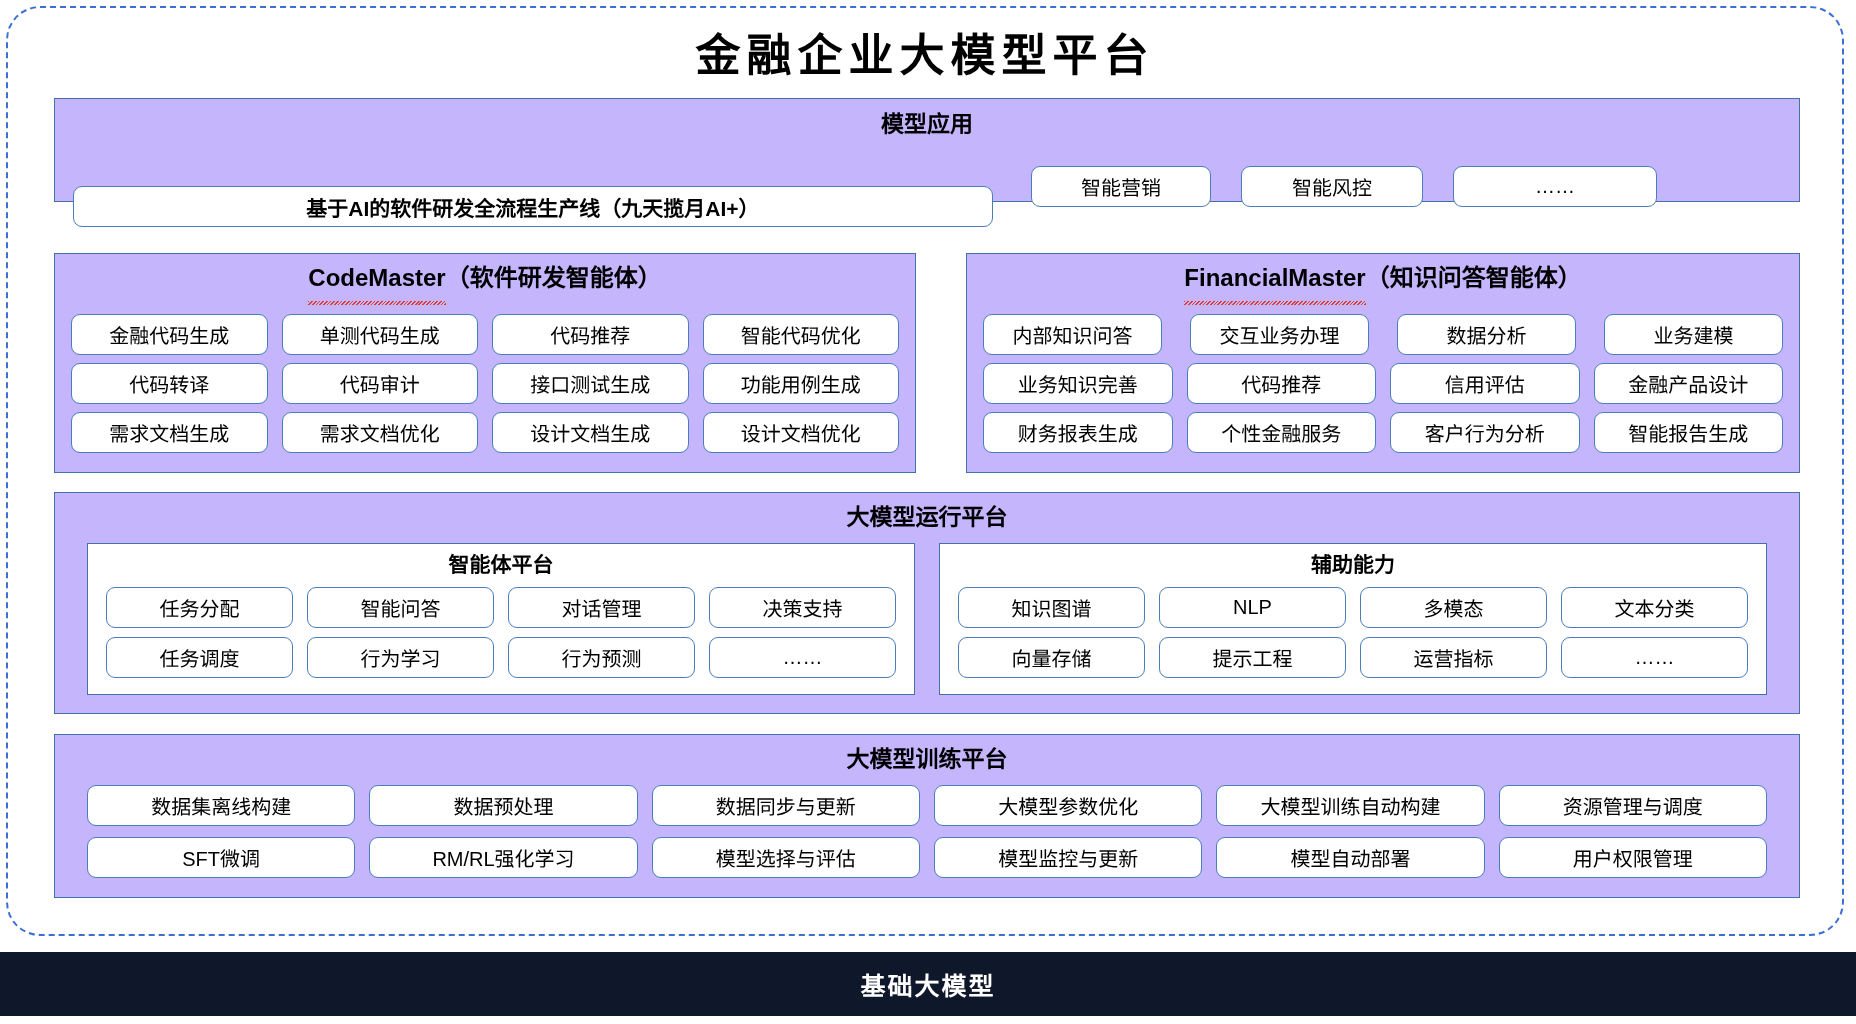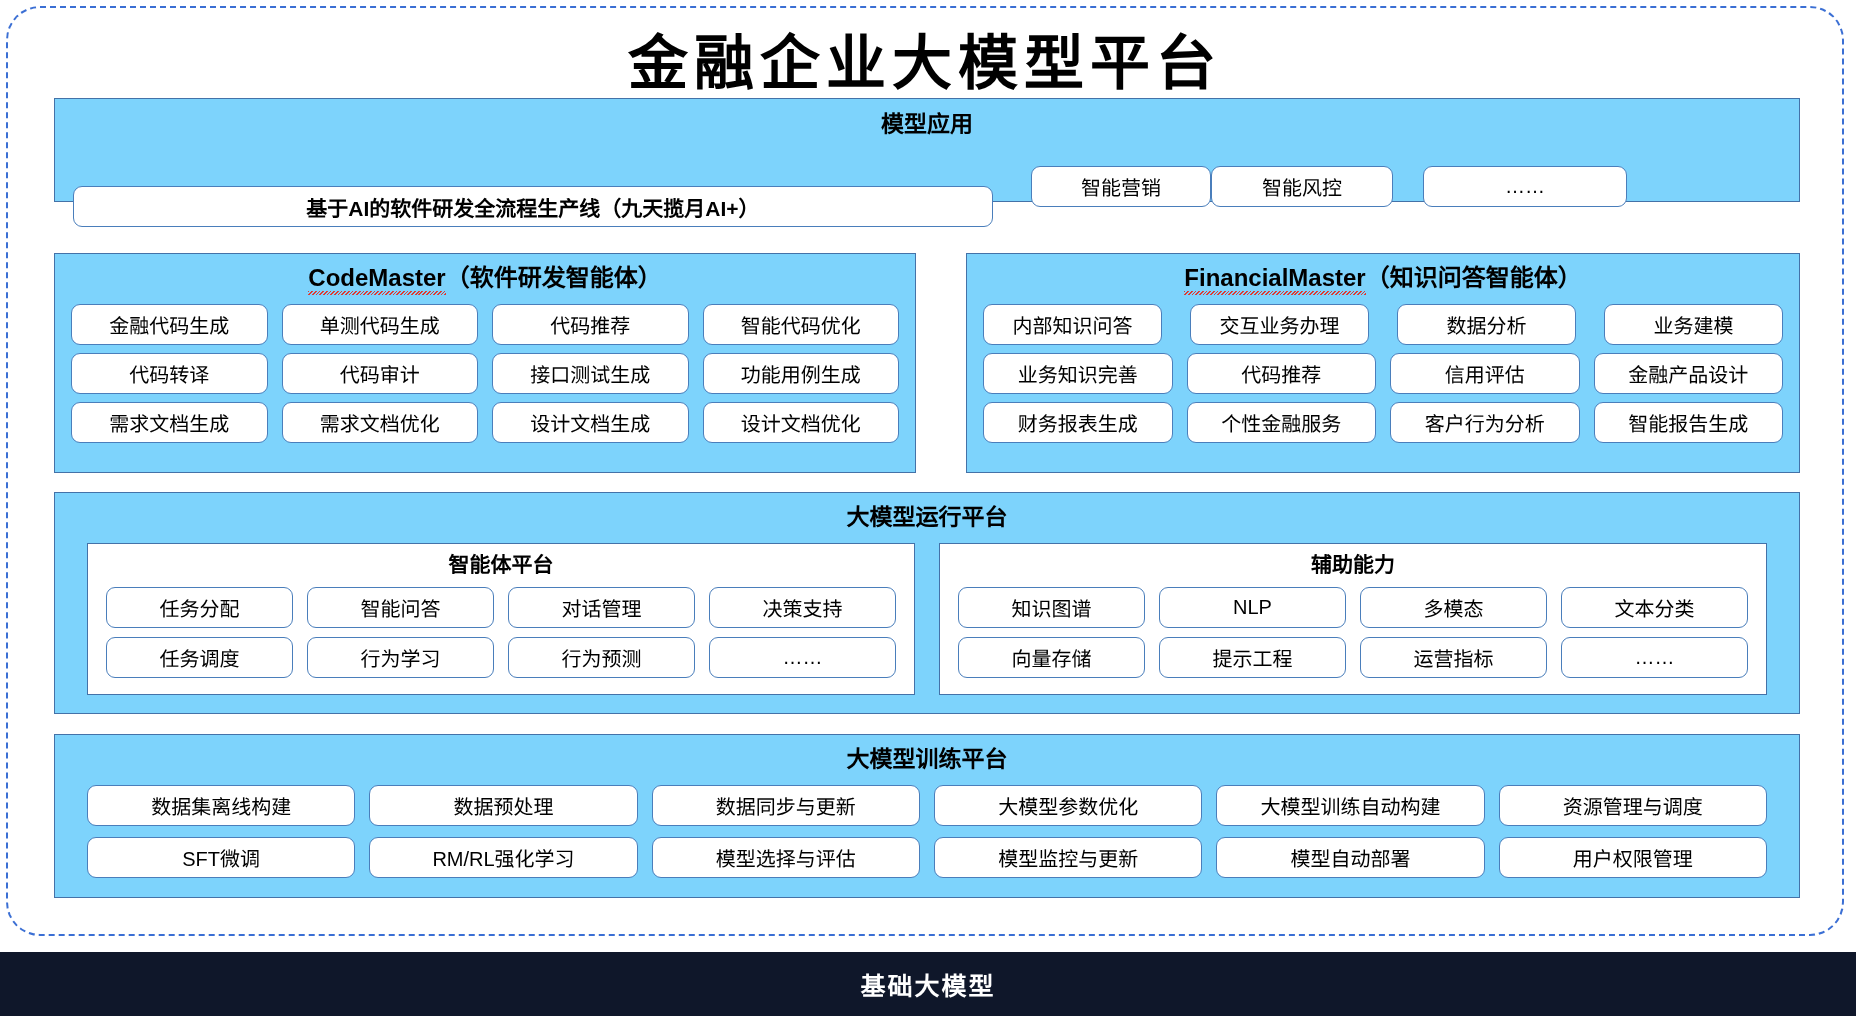--- a/index.html
+++ b/index.html
@@ -26,33 +26,33 @@
     box-sizing: border-box;
     border: 2px dashed #3b6fd4;
     border-radius: 34px;
     background: #ffffff;
   }
 
   
   #page-title {
     text-align: center;
     font-family: "Liberation Serif", "DejaVu Serif", serif;
-    font-size: 60px;
+    font-size: 45px;
     font-weight: 700;
     letter-spacing: 6px;
     line-height: 1;
     padding-top: 26px;
     color: #000000;
   }
 
   
   .section {
     box-sizing: border-box;
     border: 1.6px solid #4472a8;
-    background: #7dd3fc;
+    background: #c4b5fd;
     position: absolute;
   }
   .section-title {
     text-align: center;
     font-size: 23px;
     font-weight: 700;
     color: #000;
     line-height: 1;
   }
 
@@ -99,21 +99,21 @@
   .agent-title {
     text-align: center;
     font-size: 24px;
     font-weight: 700;
     line-height: 1;
     white-space: nowrap;
   }
   .squiggle {
     position: relative;
     display: inline-block;
-    padding-bottom: 2px;
+    padding-bottom: 12px;
   }
   .squiggle::after {
     content: "";
     position: absolute;
     left: 0;
     right: 0;
     bottom: -3px;
     height: 4px;
     background-image:
       repeating-linear-gradient(135deg,
@@ -143,21 +143,21 @@
 <body>
 
 <div id="diagram-frame">
 
   <div id="page-title">金融企业大模型平台</div>
 
   <div class="section" style="left:46px; top:90px; width:1746px; height:104px;">
     <div class="section-title" style="padding-top:14px;">模型应用</div>
     <div style="display:flex; gap:0; padding:10px 18px 0 18px; align-items:center;">
       <div class="pill wide-hero" style="width:920px; margin-right:38px;margin-top:40px;">基于AI的软件研发全流程生产线（九天揽月AI+）</div>
-      <div class="pill" style="width:180px; ">智能营销</div>
+      <div class="pill" style="width:180px; margin-right:30px;">智能营销</div>
       <div class="pill" style="width:182px; margin-right:30px;">智能风控</div>
       <div class="pill" style="width:204px;">……</div>
     </div>
   </div>
 
   <div class="section" style="left:46px; top:245px; width:862px; height:220px;">
     <div class="agent-title" style="padding-top:12px;">
       <span class="squiggle">CodeMaster</span><span>（软件研发智能体）</span>
     </div>
 

